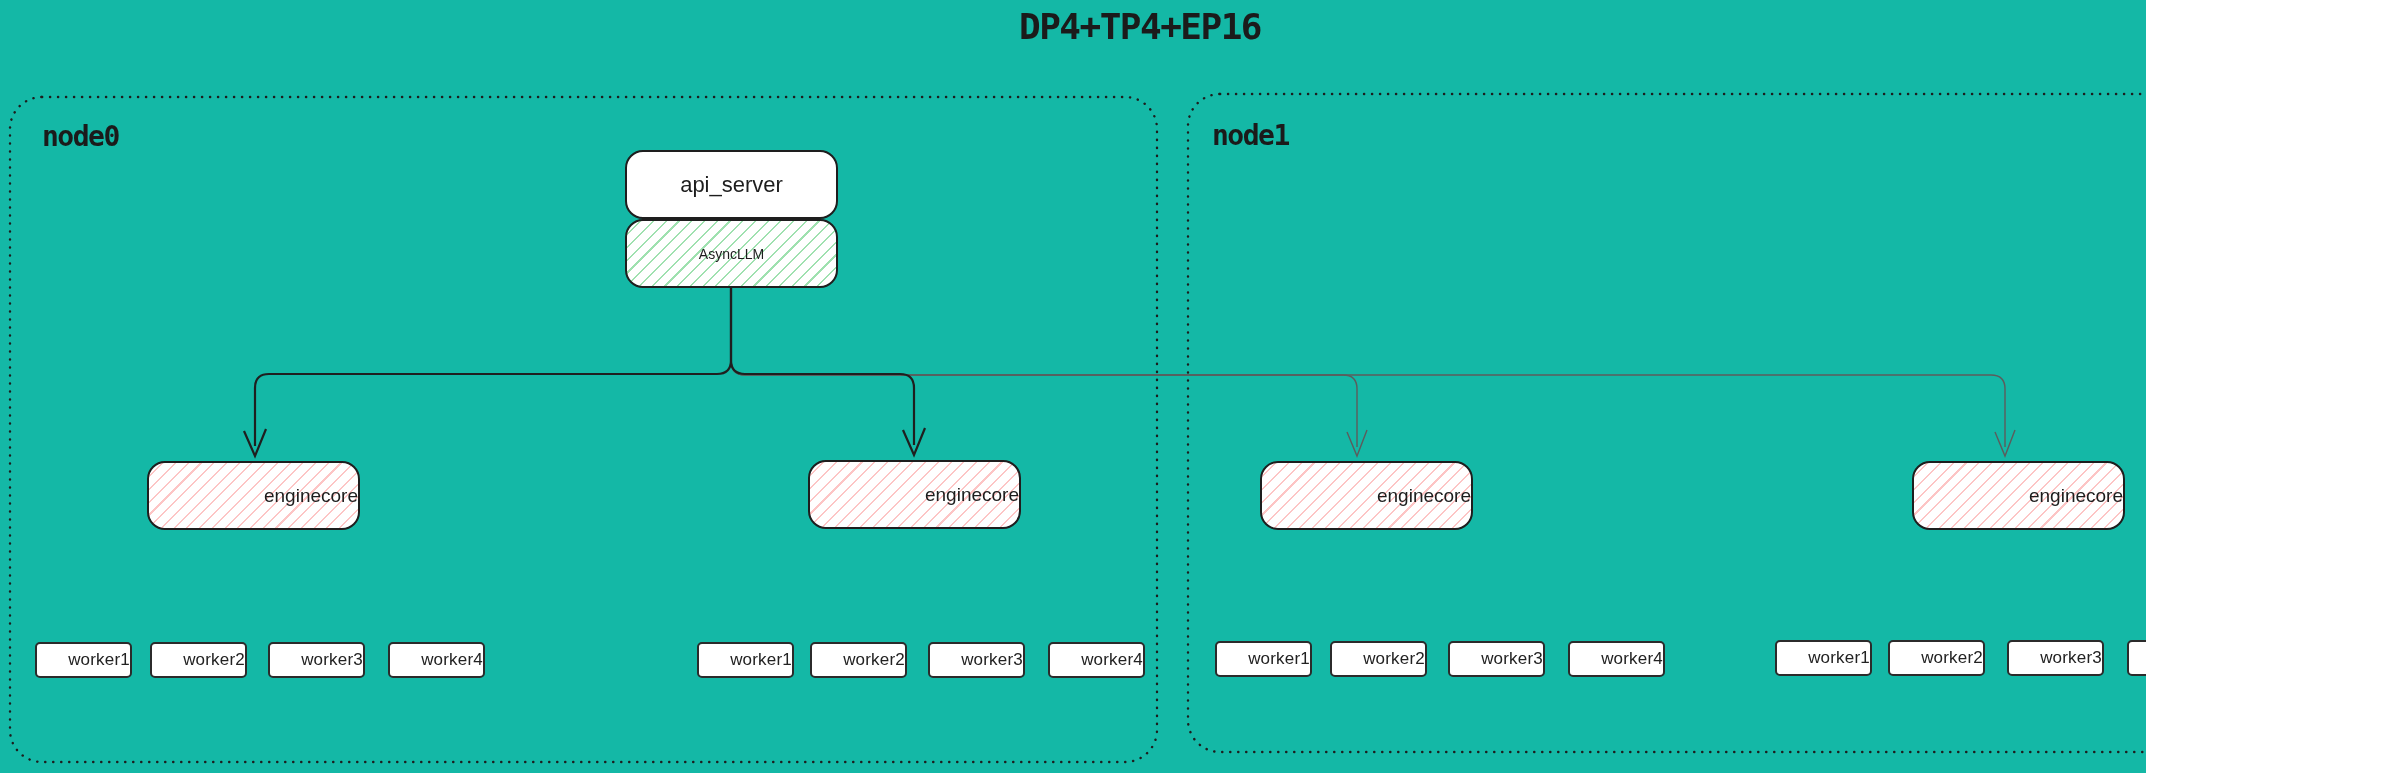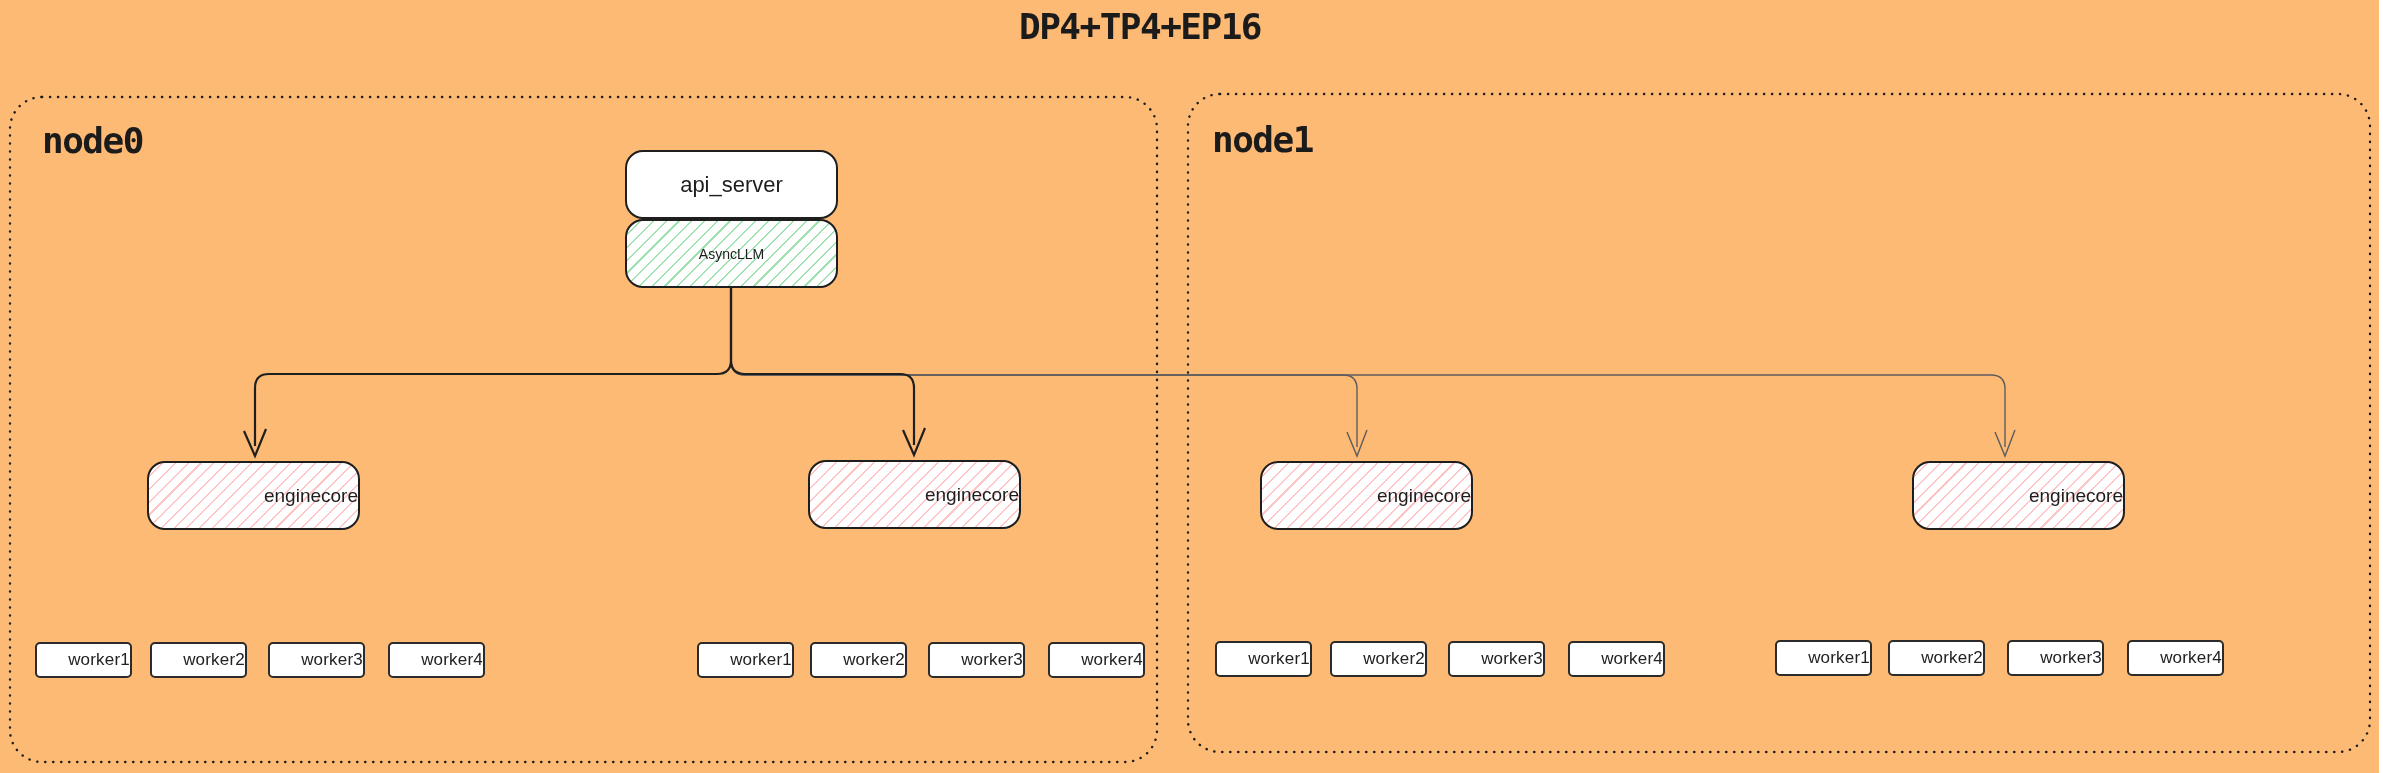--- a/index.html
+++ b/index.html
@@ -1,39 +1,39 @@
 <!DOCTYPE html>
 <html><head>
 <meta charset="utf-8">
 <style>
   html,body{margin:0;padding:0;background:#ffffff;}
   #stage{
     position:relative;
-    width:2379px;height:773px;
-    background:#fdba74;
+    width:2146px;height:773px;
+    background:#14b8a6;
     font-family:"Liberation Sans", sans-serif;
     overflow:hidden;
   }
   .mono-label{
     position:absolute;
     font-family:"DejaVu Sans Mono", monospace;
     font-weight:bold;
     color:#1b1b1b;
     letter-spacing:-1.5px;
     white-space:nowrap;
   }
   #diagram-title{
     top:6px;left:1015px;width:250px;
     font-size:36px;text-align:center;
   }
   .node-container{
     position:absolute;
     border-radius:32px;
   }
-  .node-label{font-size:36px;}
+  .node-label{font-size:28px;}
   svg.edge-layer{position:absolute;left:0;top:0;z-index:1;}
   .box{
     position:absolute;
     box-sizing:border-box;
     border:2.5px solid #1e1e1e;
     border-radius:18px;
     background:#ffffff;
     display:flex;align-items:center;justify-content:center;
     color:#1d1d1d;
     z-index:2;

